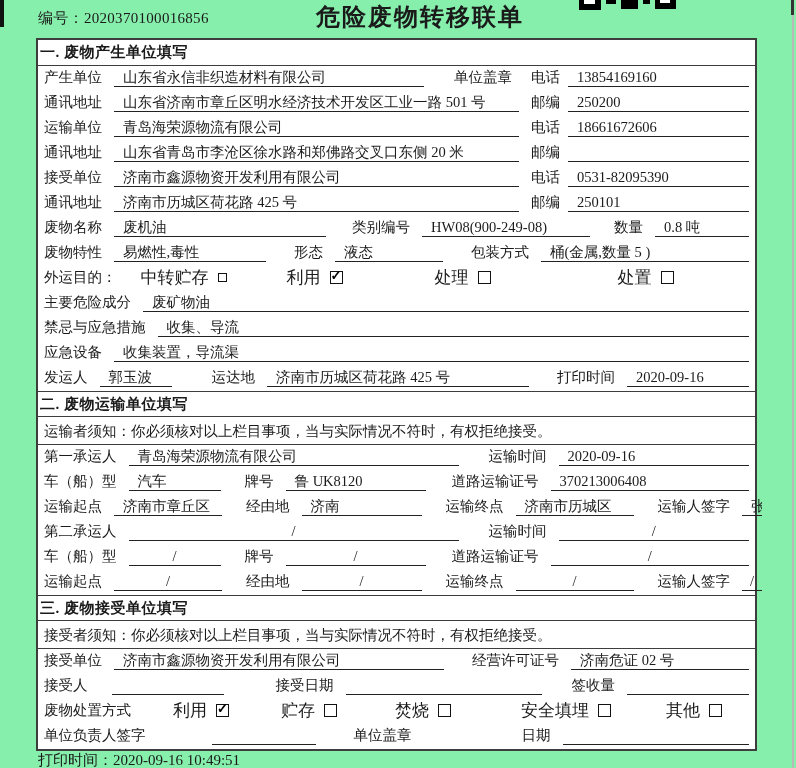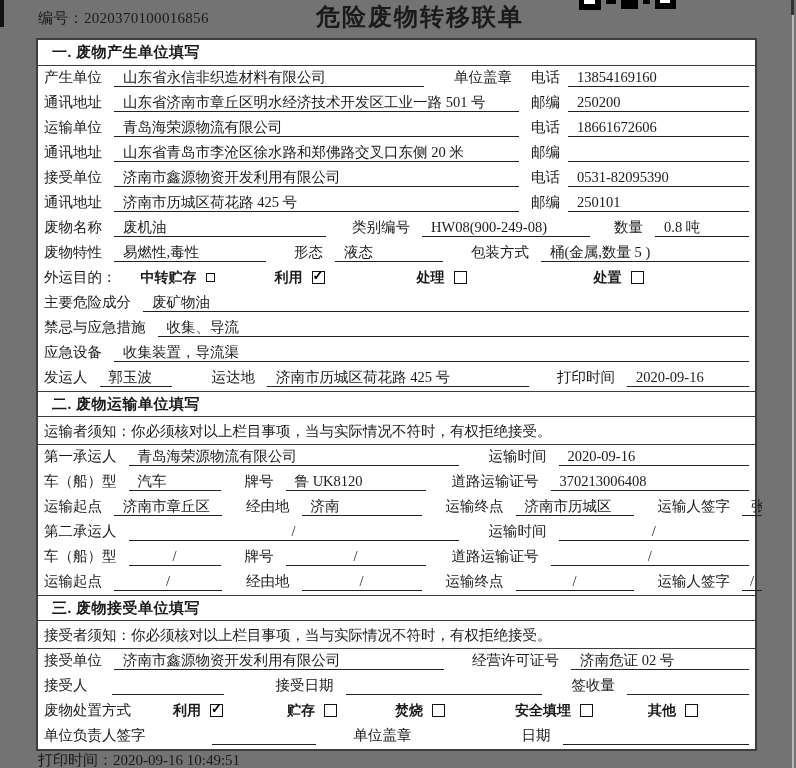--- a/index.html
+++ b/index.html
@@ -1,18 +1,18 @@
 <!DOCTYPE html>
 <html lang="zh"><head>
 <meta charset="utf-8">
 <style>
   * { margin:0; padding:0; box-sizing:border-box; }
   html,body { background:#e8e8e8; }
   .page {
-    position:relative; width:796px; height:768px; background:#737373;
+    position:relative; width:796px; height:768px; background:#86efac;
     font-family:"Liberation Serif","DejaVu Serif",serif;
     color:#1a1a1a; overflow:hidden; margin:0 auto;
   }
   
   .artifact-tl { position:absolute; left:0; top:0; width:4px; height:27px; background:#111; }
   .edge-right  { position:absolute; right:2px; top:0; width:2px; height:768px; background:#b9b9b9; }
   .artifact-tr { position:absolute; right:2px; top:0; width:3px; height:15px; background:#333; }
 
   
   .docno { position:absolute; left:38px; top:9px; font-size:15px; letter-spacing:.3px; white-space:nowrap; }
@@ -25,53 +25,53 @@
   .qr .q1::after { content:""; position:absolute; left:5px; top:0; width:11px; height:4px; background:#fff; }
   .qr .q2 { width:10px; height:4px; }
   .qr .q3 { width:17px; height:9px; }
   .qr .q4 { width:7px;  height:4px; }
   .qr .q5 { width:21px; height:9px; position:relative; }
   .qr .q5::after { content:""; position:absolute; left:5px; top:0; width:10px; height:3px; background:#fff; }
 
   
   .form { position:absolute; left:36px; top:38px; width:721px; border:2px solid #3d3d3d; background:#fff; }
   .sec-h {
-    height:26px; padding:3px 6px 0 14px; font-weight:bold; font-size:15px;
+    height:26px; padding:3px 6px 0 2px; font-weight:bold; font-size:15px;
     border-bottom:1.5px solid #3d3d3d; letter-spacing:.5px;
   }
   .sec-h.mid { border-top:1.5px solid #3d3d3d; }
   .notice { height:28px; padding:5px 6px 0 6px; font-size:14.5px; border-bottom:1.5px solid #3d3d3d; white-space:nowrap;font-family:Liberation Serif, serif; }
 
   .row { display:flex; align-items:flex-end; column-gap:8px; height:25px; padding:0 6px 4px 6px;gap:12px; }
   .lbl { white-space:nowrap; font-size:14.5px; line-height:19px; flex:none; }
   .u {
     border-bottom:1px solid #222; font-size:14.5px; line-height:19px; height:19px;
     padding:0 2px 0 9px; white-space:nowrap; overflow:hidden; flex:none;
   }
   .u.grow { flex:1 1 auto; min-width:20px; }
   .u.slash { text-align:center; padding-left:2px; }
   .rgrp { margin-left:auto; width:218px; display:flex; column-gap:8px; align-items:flex-end; flex:none; }
   .rgrp .u.grow { flex:1 1 auto; }
 
   
   .cb { display:inline-flex; align-items:center; column-gap:9px; flex:none; }
-  .cb-lbl { font-size:14px; line-height:19px; white-space:nowrap;font-weight:bold; }
+  .cb-lbl { font-size:17px; line-height:19px; white-space:nowrap; }
   .cb-box { width:13px; height:13px; border:1.6px solid #111; position:relative; flex:none; margin-bottom:1px; }
   .cb-box--sm { width:9px; height:9px; border-width:1.3px; }
   .cb-box[data-checked="true"]::after {
     content:"✓"; position:absolute; left:0px; top:-4px; font-size:13px; font-weight:bold; color:#000;
   }
 
   .print-line { position:absolute; left:38px; top:751px; font-size:15px; white-space:nowrap; }
   .w310{width:310px}.w212{width:212px}.w168{width:168px}.w152{width:152px}.w108{width:108px}
   .w330{width:330px}.w92{width:92px}.w140{width:140px}.w120{width:120px}.w118{width:118px}
   .w112{width:112px}.w196{width:196px}.w104{width:104px}.w72{width:72px}.w262{width:262px}
   .ml12{margin-left:12px}.ml14{margin-left:14px}.ml16{margin-left:16px}.ml18{margin-left:18px}
   .ml26{margin-left:26px}.ml28{margin-left:28px}.ml30{margin-left:30px}.ml40{margin-left:40px}
-  .ml46{margin-left:46px}.ml48{margin-left:48px}.ml52{margin-left:52px}.ml54{margin-left:54px}
+  .ml46{margin-left:46px}.ml48{margin-left:48px}.ml52{margin-left:40px}.ml54{margin-left:54px}
   .ml58{margin-left:58px}.ml62{margin-left:43px}.ml80{margin-left:80px}.ml98{margin-left:98px}.ml115{margin-left:115px}
 </style>
 </head>
 <body>
 
 <div class="page">
 
   <div class="artifact-tl"></div>
   <div class="edge-right"></div>
   <div class="artifact-tr"></div>

